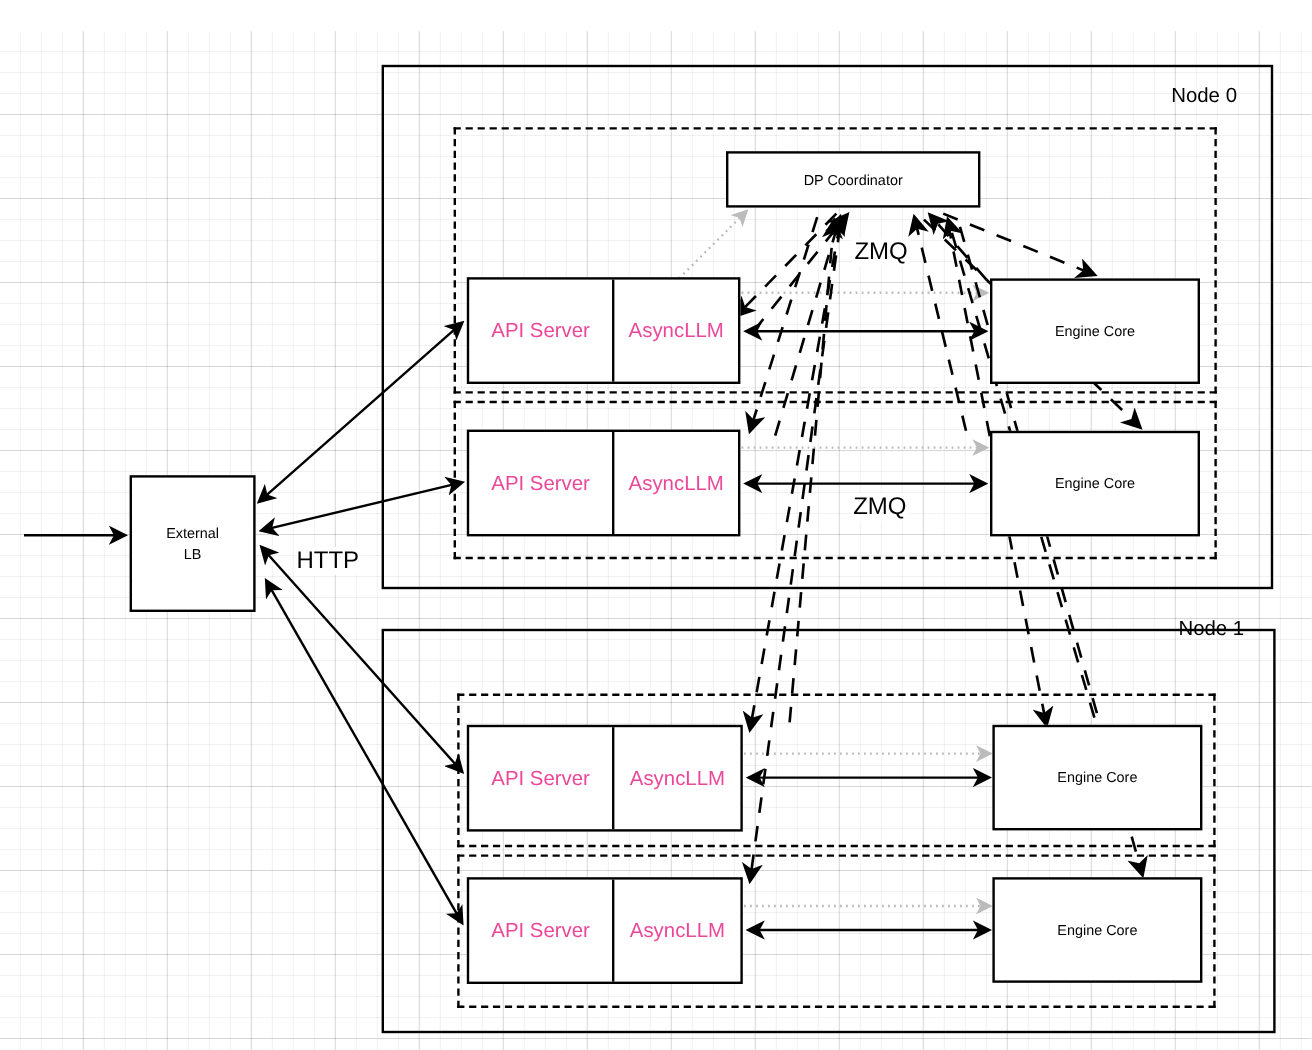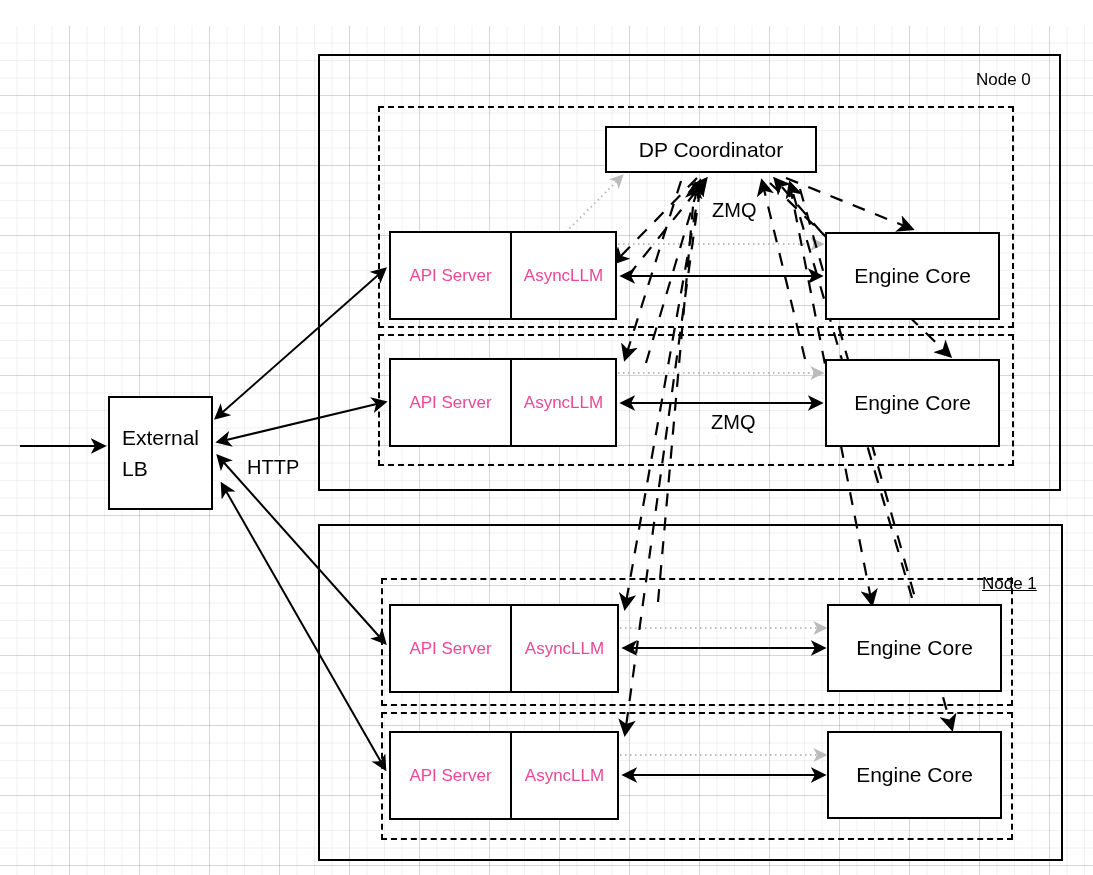--- a/index.html
+++ b/index.html
@@ -77,23 +77,23 @@
   }
   .split-half.left {
     flex: 0 0 119px;
     border-right: 2px solid #000000;
   }
   .split-half.right {
     flex: 1 1 auto;
     text-align: right;
   }
   .box-label {
-    font-size: 21px;
+    font-size: 12px;
     color: #000000;
-    text-align: left;
+    text-align: center;
     line-height: 1.5;
     white-space: pre-line;
   }
   .node-title {
     position: absolute;
     font-size: 17px;
     color: #000000;
     white-space: nowrap;
   }
   .edge-label {
@@ -249,21 +249,21 @@
   <div class="split-box" style="left:389px; top:332px; width:228px; height:89px;">
     <div class="split-half left">API Server</div>
     <div class="split-half right">AsyncLLM</div>
   </div>
 
   <div class="solid-box" style="left:825px; top:333px; width:175px; height:88px;">
     <span class="box-label">Engine Core</span>
   </div>
 
   <div class="node-box" style="left:318px; top:498px; width:745px; height:337px;"></div>
-  <div class="node-title" style="left:982px; top:548px;text-decoration:underline;">Node 1</div>
+  <div class="node-title" style="left:982px; top:488px;">Node 1</div>
 
   <div class="group-box" style="left:381px; top:552px; width:632px; height:128px;"></div>
   <div class="split-box" style="left:389px; top:578px; width:230px; height:89px;">
     <div class="split-half left">API Server</div>
     <div class="split-half right">AsyncLLM</div>
   </div>
   <div class="solid-box" style="left:827px; top:578px; width:175px; height:88px;">
     <span class="box-label">Engine Core</span>
   </div>
 

